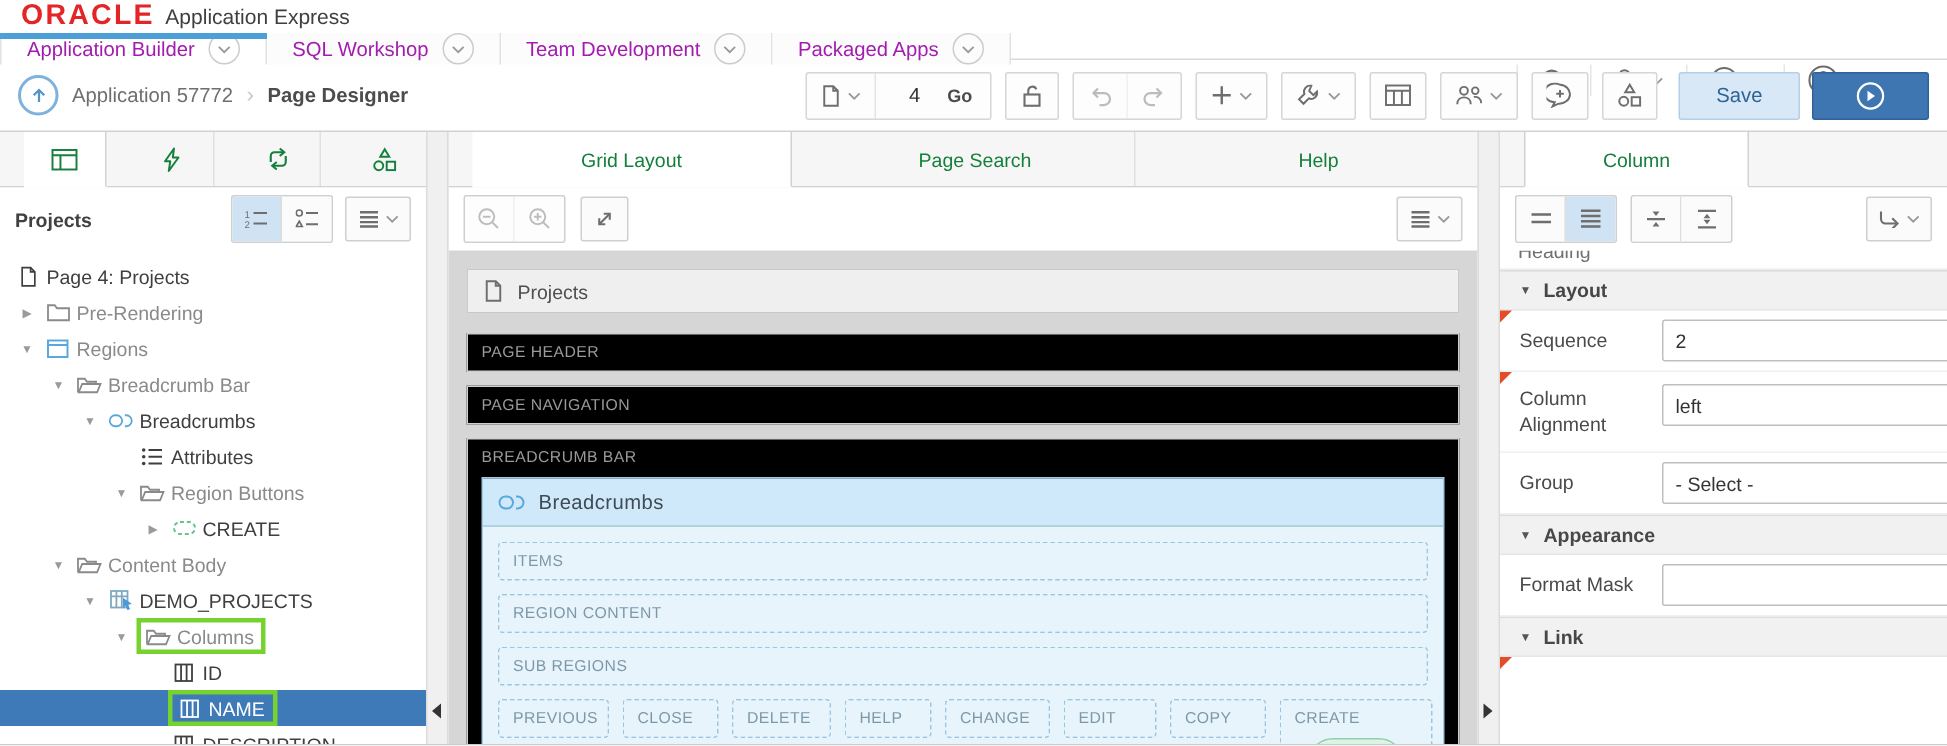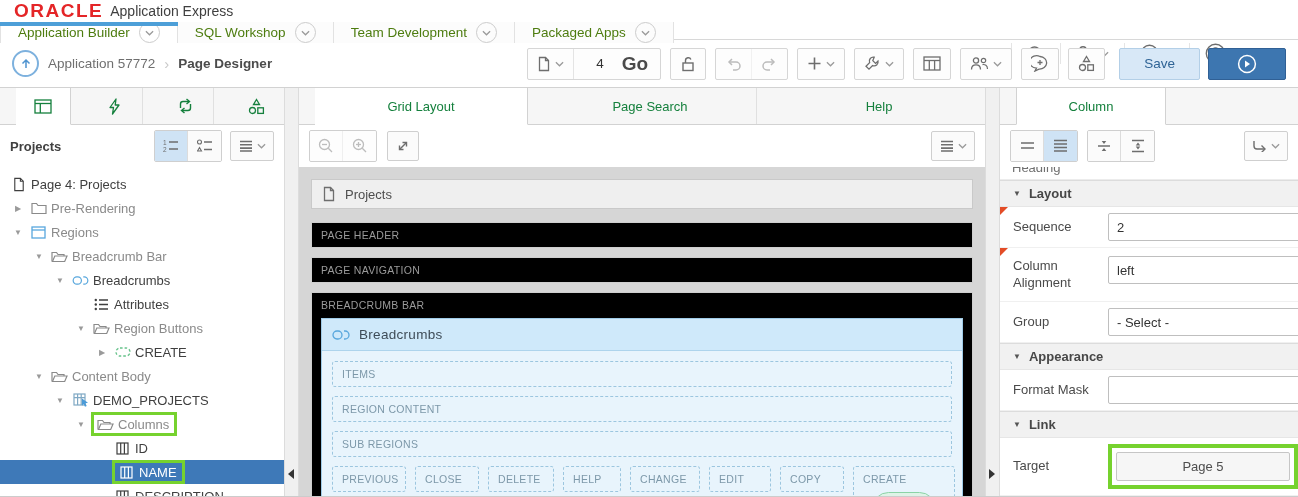--- a/index.html
+++ b/index.html
@@ -5,39 +5,39 @@
   * { margin:0; padding:0; box-sizing:border-box; }
   body { font-family:"Liberation Sans", sans-serif; background:#fff; }
   .app { width:1298px; height:497px; position:relative; overflow:hidden; background:#fff; border-bottom:1px solid #ccc; }
 
   
   .topbar { height:40px; display:flex; align-items:stretch; background:#fff; border-bottom:1px solid #d8d8d8;flex-direction:column; }
   .brand { display:flex; align-items:center; gap:7px; padding:0 18px 0 14px; }
   .brand .oracle { color:#e42527; font-weight:bold; font-size:19px; letter-spacing:1.5px; }
   .brand .prod { font-size:14px; color:#3f3f3f; }
   .top-tabs { display:flex; }
-  .top-tab { display:flex; align-items:center; gap:9px; padding:0 17px; font-size:13.5px; color:#4d7c0f; border-right:1px solid #e2e2e2; position:relative; background:#fcfcfc; cursor:default; }
+  .top-tab { display:flex; align-items:center; gap:9px; padding:0 17px; font-size:13.5px; color:#a21caf; border-right:1px solid #e2e2e2; position:relative; background:#fcfcfc; cursor:default; }
   .top-tab:first-child { border-left:1px solid #e2e2e2; }
   .top-tab.active { background:#fff; }
   .top-tab.active::before { content:""; position:absolute; top:0; left:-1px; right:-1px; height:4px; background:#4d9fd8; }
   .circ { width:21px; height:21px; border:1px solid #ccc; border-radius:50%; display:flex; align-items:center; justify-content:center; color:#9a9a9a; flex:none; }
   .top-right { margin-left:auto; display:flex; align-items:stretch; }
   .top-ibtn { display:flex; align-items:center; gap:6px; padding:0 15px; border-left:1px solid #e5e5e5; color:#6d6d6d; font-size:13.5px; }
   .chev { color:#9a9a9a; }
   svg { display:block; }
 
   
   .toolbar { height:48px; display:flex; align-items:center; background:#fff; border-bottom:1px solid #d2d2d2; padding:0 12px; }
   .crumb-up { width:27px; height:27px; border:2px solid #7db1de; border-radius:50%; display:flex; align-items:center; justify-content:center; color:#4f93cf; margin-right:9px; }
   .crumb-app { color:#6f6f6f; font-size:13.5px; }
   .crumb-sep { color:#c9c9c9; margin:0 9px; font-size:15px; }
   .crumb-page { color:#4c4c4c; font-weight:bold; font-size:13.5px; }
   .tb-spacer { flex:1; }
   .tb-group { display:flex; border:1px solid #d6d6d6; border-radius:2px; height:32px; background:#fdfdfd; margin-left:9px; }
-  .tb-cell { display:flex; align-items:center; justify-content:center; padding:0 9px; color:#6e6e6e; font-size:19px; border-right:1px solid #e4e4e4; background:transparent; cursor:pointer; }
+  .tb-cell { display:flex; align-items:center; justify-content:center; padding:0 9px; color:#6e6e6e; font-size:12px; border-right:1px solid #e4e4e4; background:transparent; cursor:pointer; }
   .tb-cell:last-child { border-right:none; }
   .tb-cell .chev { margin-left:4px; }
   .page-num { width:36px; text-align:right; border:none; font-size:13.5px; color:#333; padding-right:6px; background:transparent; }
   .go { font-weight:bold; color:#4a4a4a; padding:0 12px; }
   .dim { opacity:.45; }
   .save-btn { margin-left:14px; height:32px; padding:0 24px; background:#d8e8f7; border:1px solid #b3cfe7; border-radius:2px; color:#2f6496; font-size:13.5px; cursor:pointer; }
   .run-btn { margin-left:8px; height:32px; width:78px; background:#3d76b0; border:1px solid #306095; border-radius:2px; display:flex; align-items:center; justify-content:center; color:#fff; cursor:pointer; }
 
   
   .main { display:flex; height:409px; align-items:stretch; }
@@ -786,23 +786,17 @@
           <div class="fctl">
             <input class="tinput" value="" style="">
 
           </div>
         </div>
 
         <div class="sec-hdr">
           <span class="tri">▼</span>
           <span>Link</span>
         </div>
-        <div class="frow" style="min-height:48px; padding-right:8px;">
-          <span class="flabel">Target</span>
-          <div class="gwrap">
-            <div class="target-btn">Page 5</div>
-          </div>
-        </div>
         <div class="frow req partial"></div>
       </div>
     </div>
   </div>
 </div>
 
 </body></html>

